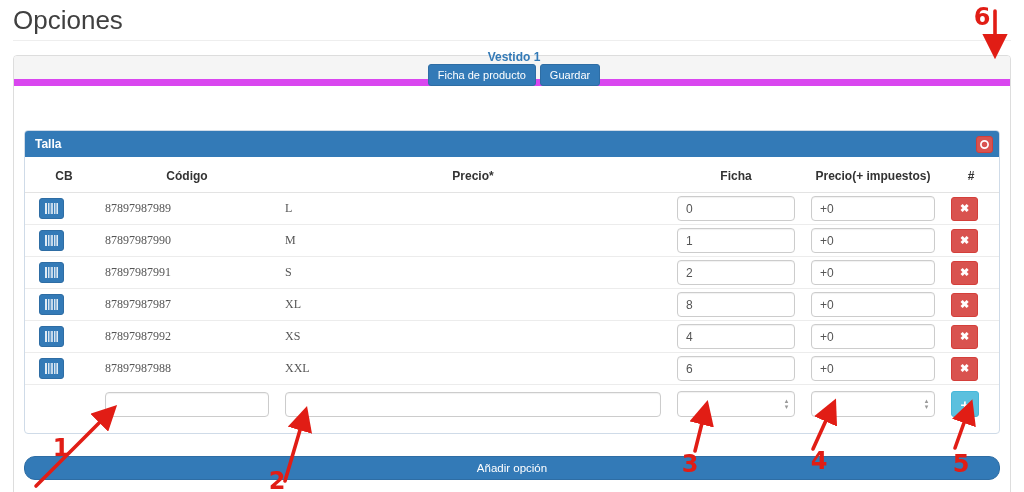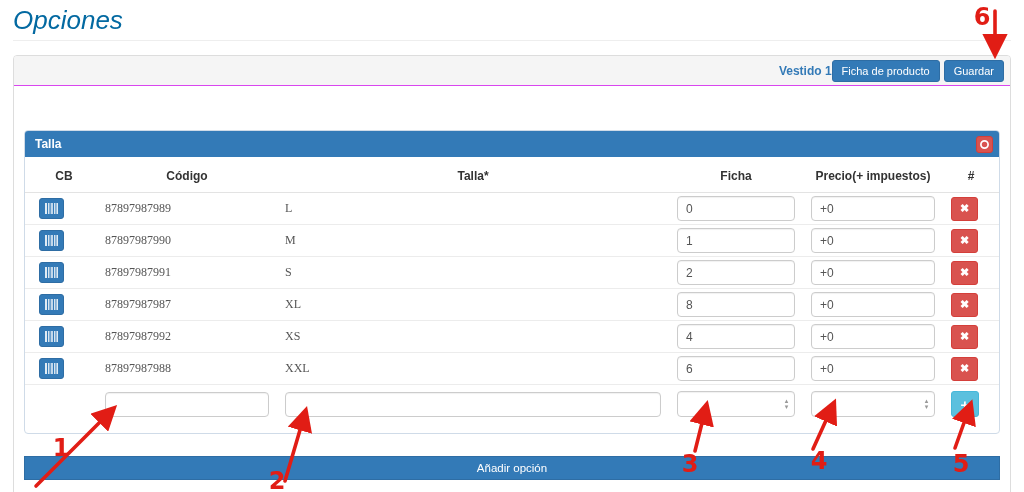--- a/index.html
+++ b/index.html
@@ -10,27 +10,27 @@
     --annotation-red:#e11d15;
     --panel-heading-bg:#f5f5f5;
   }
   *{box-sizing:border-box;margin:0;padding:0;}
   html,body{background:#fff;}
   body{font-family:"Liberation Sans",sans-serif;color:#444;}
   .screen{position:relative;width:1024px;height:492px;overflow:hidden;background:#fff;}
 
   
   .page-header{margin:6px 13px 0;border-bottom:1px solid #eee;padding-bottom:6px;}
-  .page-header h1{font-size:26px;font-weight:400;color:#0369a1;line-height:28px;font-style:italic;}
+  .page-header h1{font-size:26px;font-weight:400;color:#404040;line-height:28px;}
 
   
   .panel{margin:14px 13px 0;border:1px solid #ddd;border-radius:4px;background:#fff;}
-  .panel-heading{background:var(--panel-heading-bg);border-bottom:1px solid #d946ef;
+  .panel-heading{background:var(--panel-heading-bg);border-bottom:7px solid #d946ef;
     border-radius:3px 3px 0 0;padding:4px 6px 4px 10px;height:30px;
-    display:flex;align-items:center;justify-content:flex-end;}
+    display:flex;align-items:center;justify-content:center;flex-direction:column;}
   .panel-title{color:var(--primary-blue);font-size:12px;font-weight:700;}
   .heading-buttons{display:flex;gap:4px;}
   .btn{display:inline-flex;align-items:center;justify-content:center;cursor:pointer;
     border-radius:3px;border:1px solid transparent;font-family:inherit;}
   .btn-primary{background:var(--primary-blue);border-color:var(--primary-blue-border);
     color:#fff;font-size:11px;padding:4px 9px;height:22px;}
   .panel-body{padding:44px 10px 24px;}
 
   
   .talla-panel{border:1px solid #cfdbe8;border-radius:4px;}
@@ -66,21 +66,21 @@
   tr.new-row td{padding-top:6px;padding-bottom:16px;border-top:1px solid #ececec;height:auto;}
   .num-input{display:flex;align-items:stretch;height:26px;border:1px solid #ccc;
     border-radius:4px;background:#fff;box-shadow:inset 0 1px 1px rgba(0,0,0,.06);overflow:hidden;}
   .num-input input{flex:1;border:none;outline:none;min-width:0;padding:0 6px;
     font-size:12px;color:#555;font-family:inherit;background:transparent;}
   .spinner{display:flex;flex-direction:column;justify-content:center;align-items:center;
     width:15px;color:#999;font-size:7px;line-height:6px;cursor:pointer;user-select:none;}
 
   
   .btn-block-add{display:block;width:100%;margin-top:22px;background:var(--primary-blue);
-    border:1px solid var(--primary-blue-border);border-radius:0;color:#fff;
+    border:1px solid var(--primary-blue-border);border-radius:11px;color:#fff;
     font-size:11.5px;height:24px;line-height:22px;text-align:center;cursor:pointer;
     font-family:inherit;}
 
   
   .annotation-overlay{position:absolute;left:0;top:0;width:1024px;height:492px;
     pointer-events:none;}
   .annotation-line{stroke:var(--annotation-red);stroke-width:3.6;stroke-linecap:round;fill:none;}
   .annotation-label{fill:var(--annotation-red);font-family:"DejaVu Sans",sans-serif;
     font-size:24px;font-weight:700;}
 </style>
@@ -120,21 +120,21 @@
               <col class="c-codigo">
               <col class="c-nombre">
             <col class="c-stock">
               <col class="c-precio">
               <col class="c-num">
           </colgroup>
           <thead>
             <tr>
               <th>CB</th>
               <th>Código</th>
-              <th>Talla*</th>
+              <th>Precio*</th>
               <th>Ficha</th>
               <th>Precio(+ impuestos)</th>
               <th>#</th>
             </tr>
           </thead>
           <tbody id="options-tbody">
             <tr>
     <td>
       <button class="btn btn-barcode">
         <svg width="13" height="11" viewBox="0 0 13 11">

